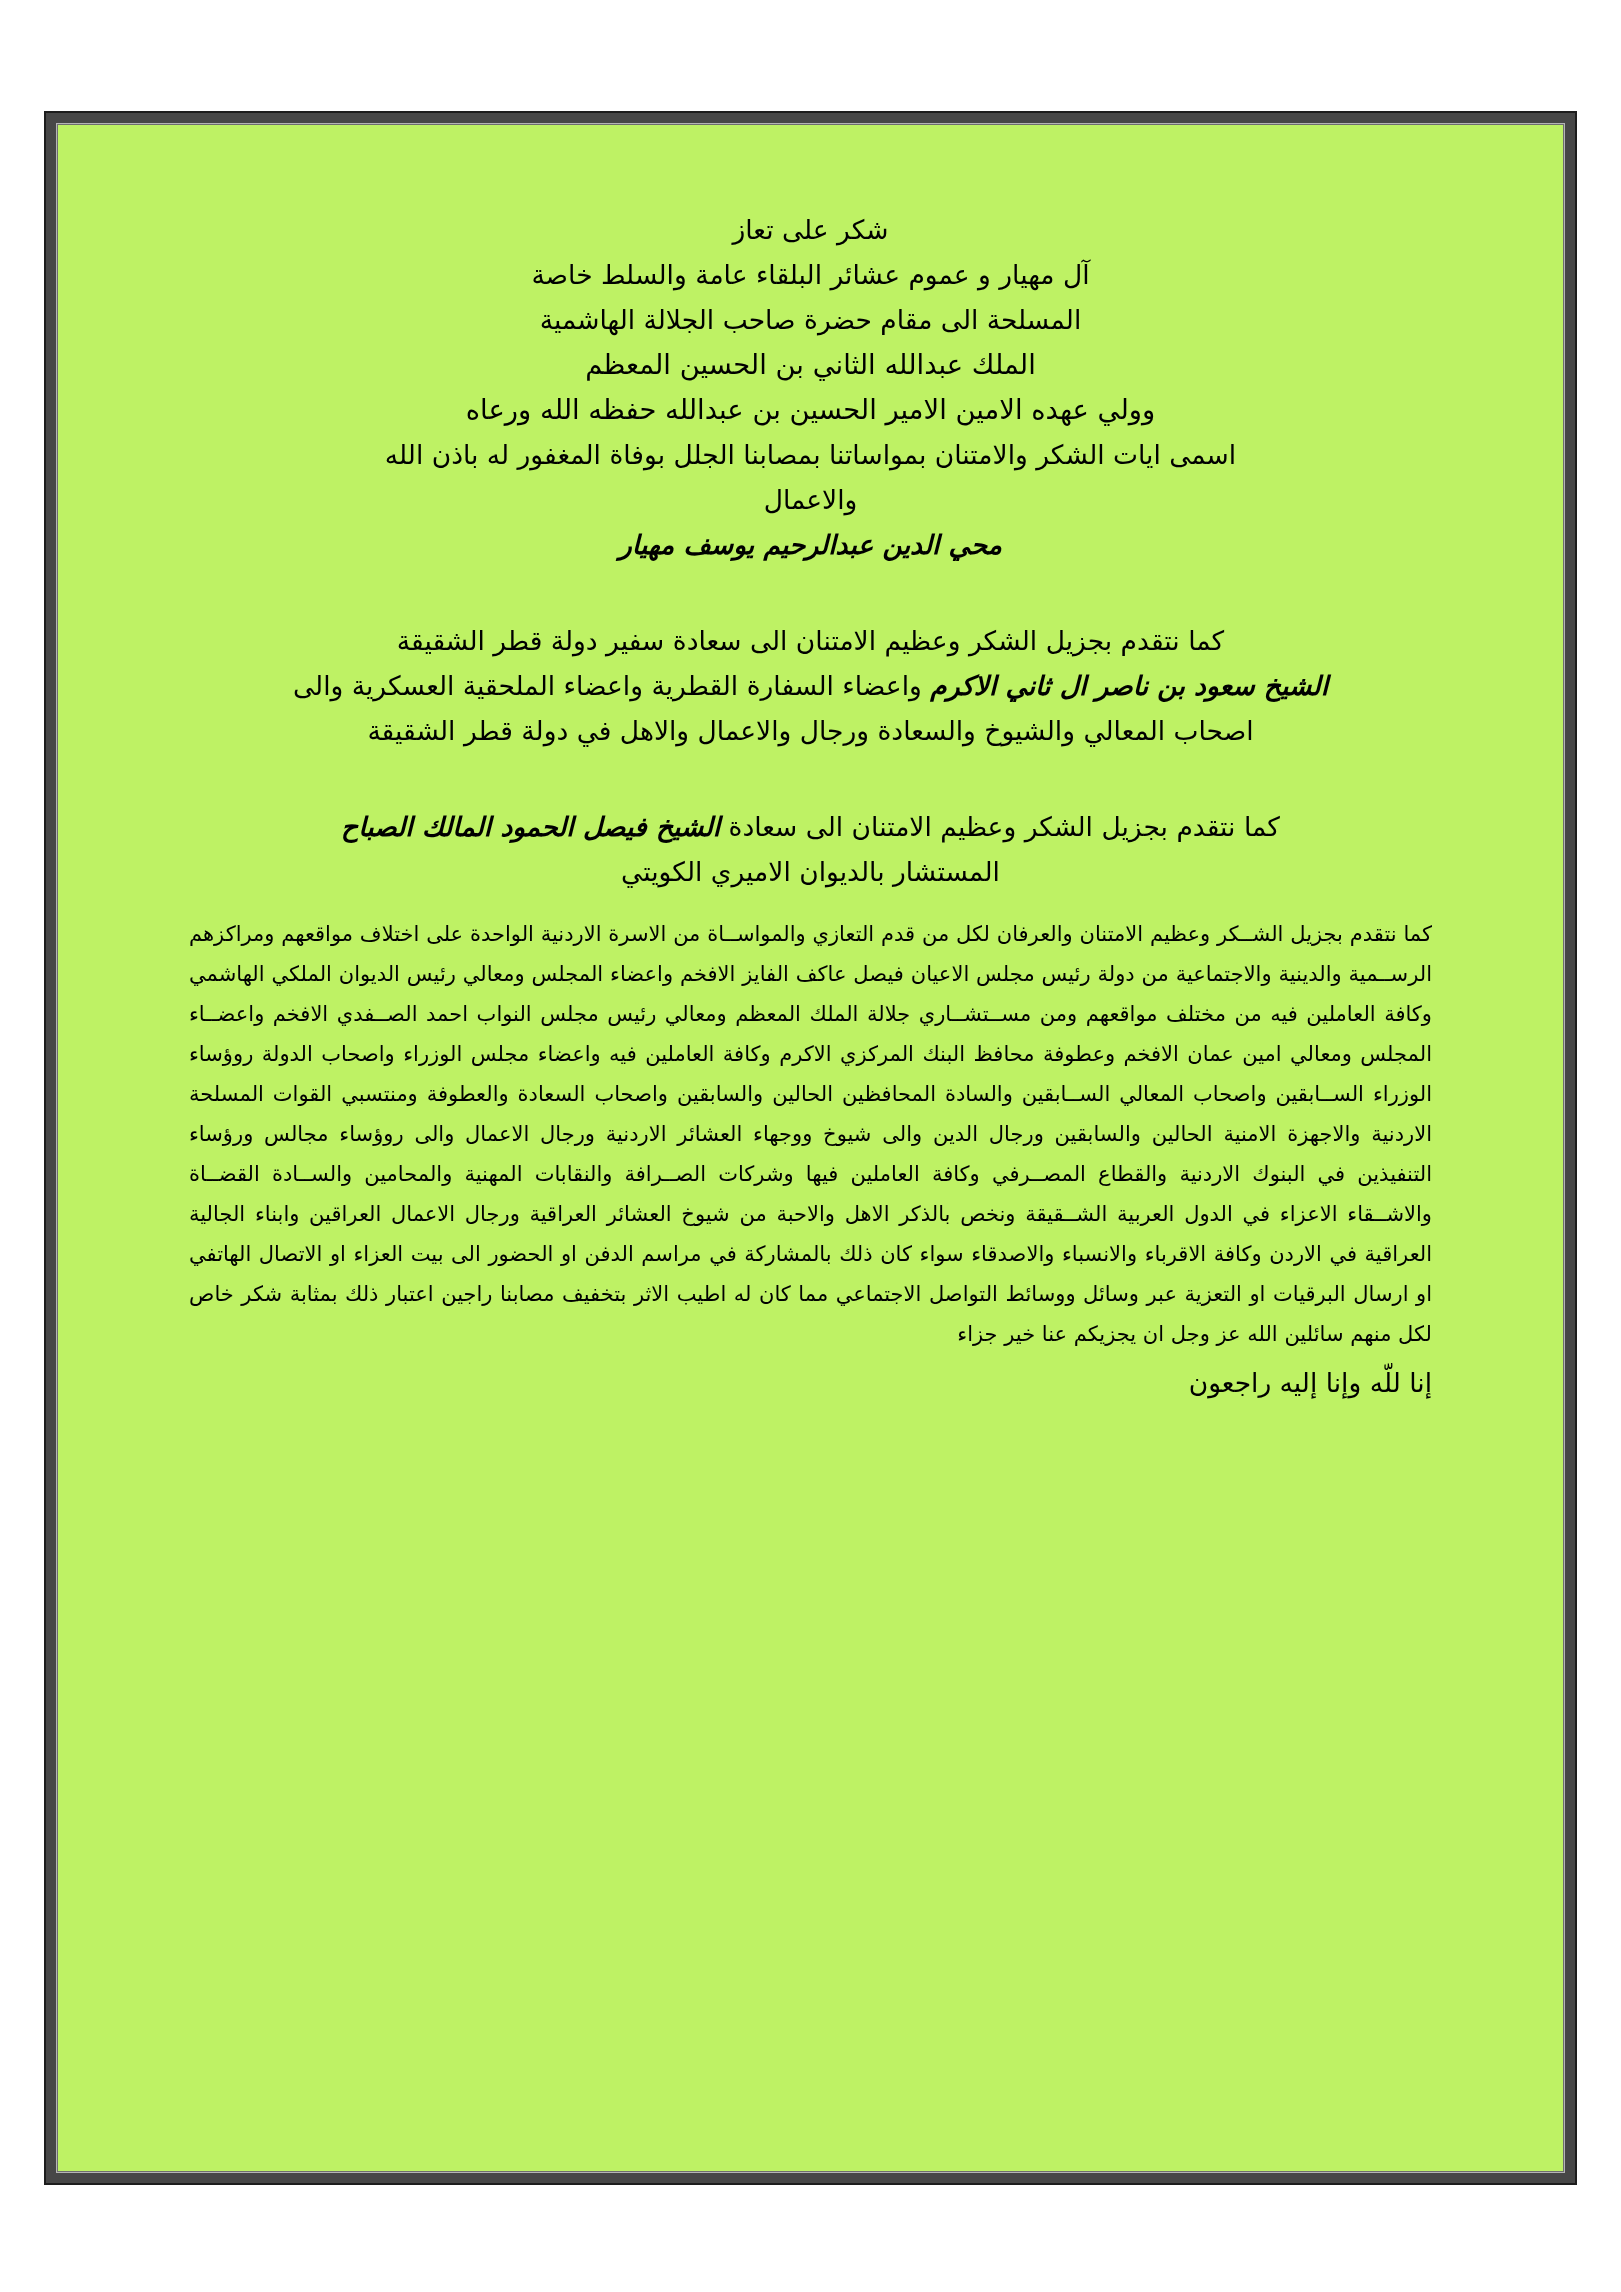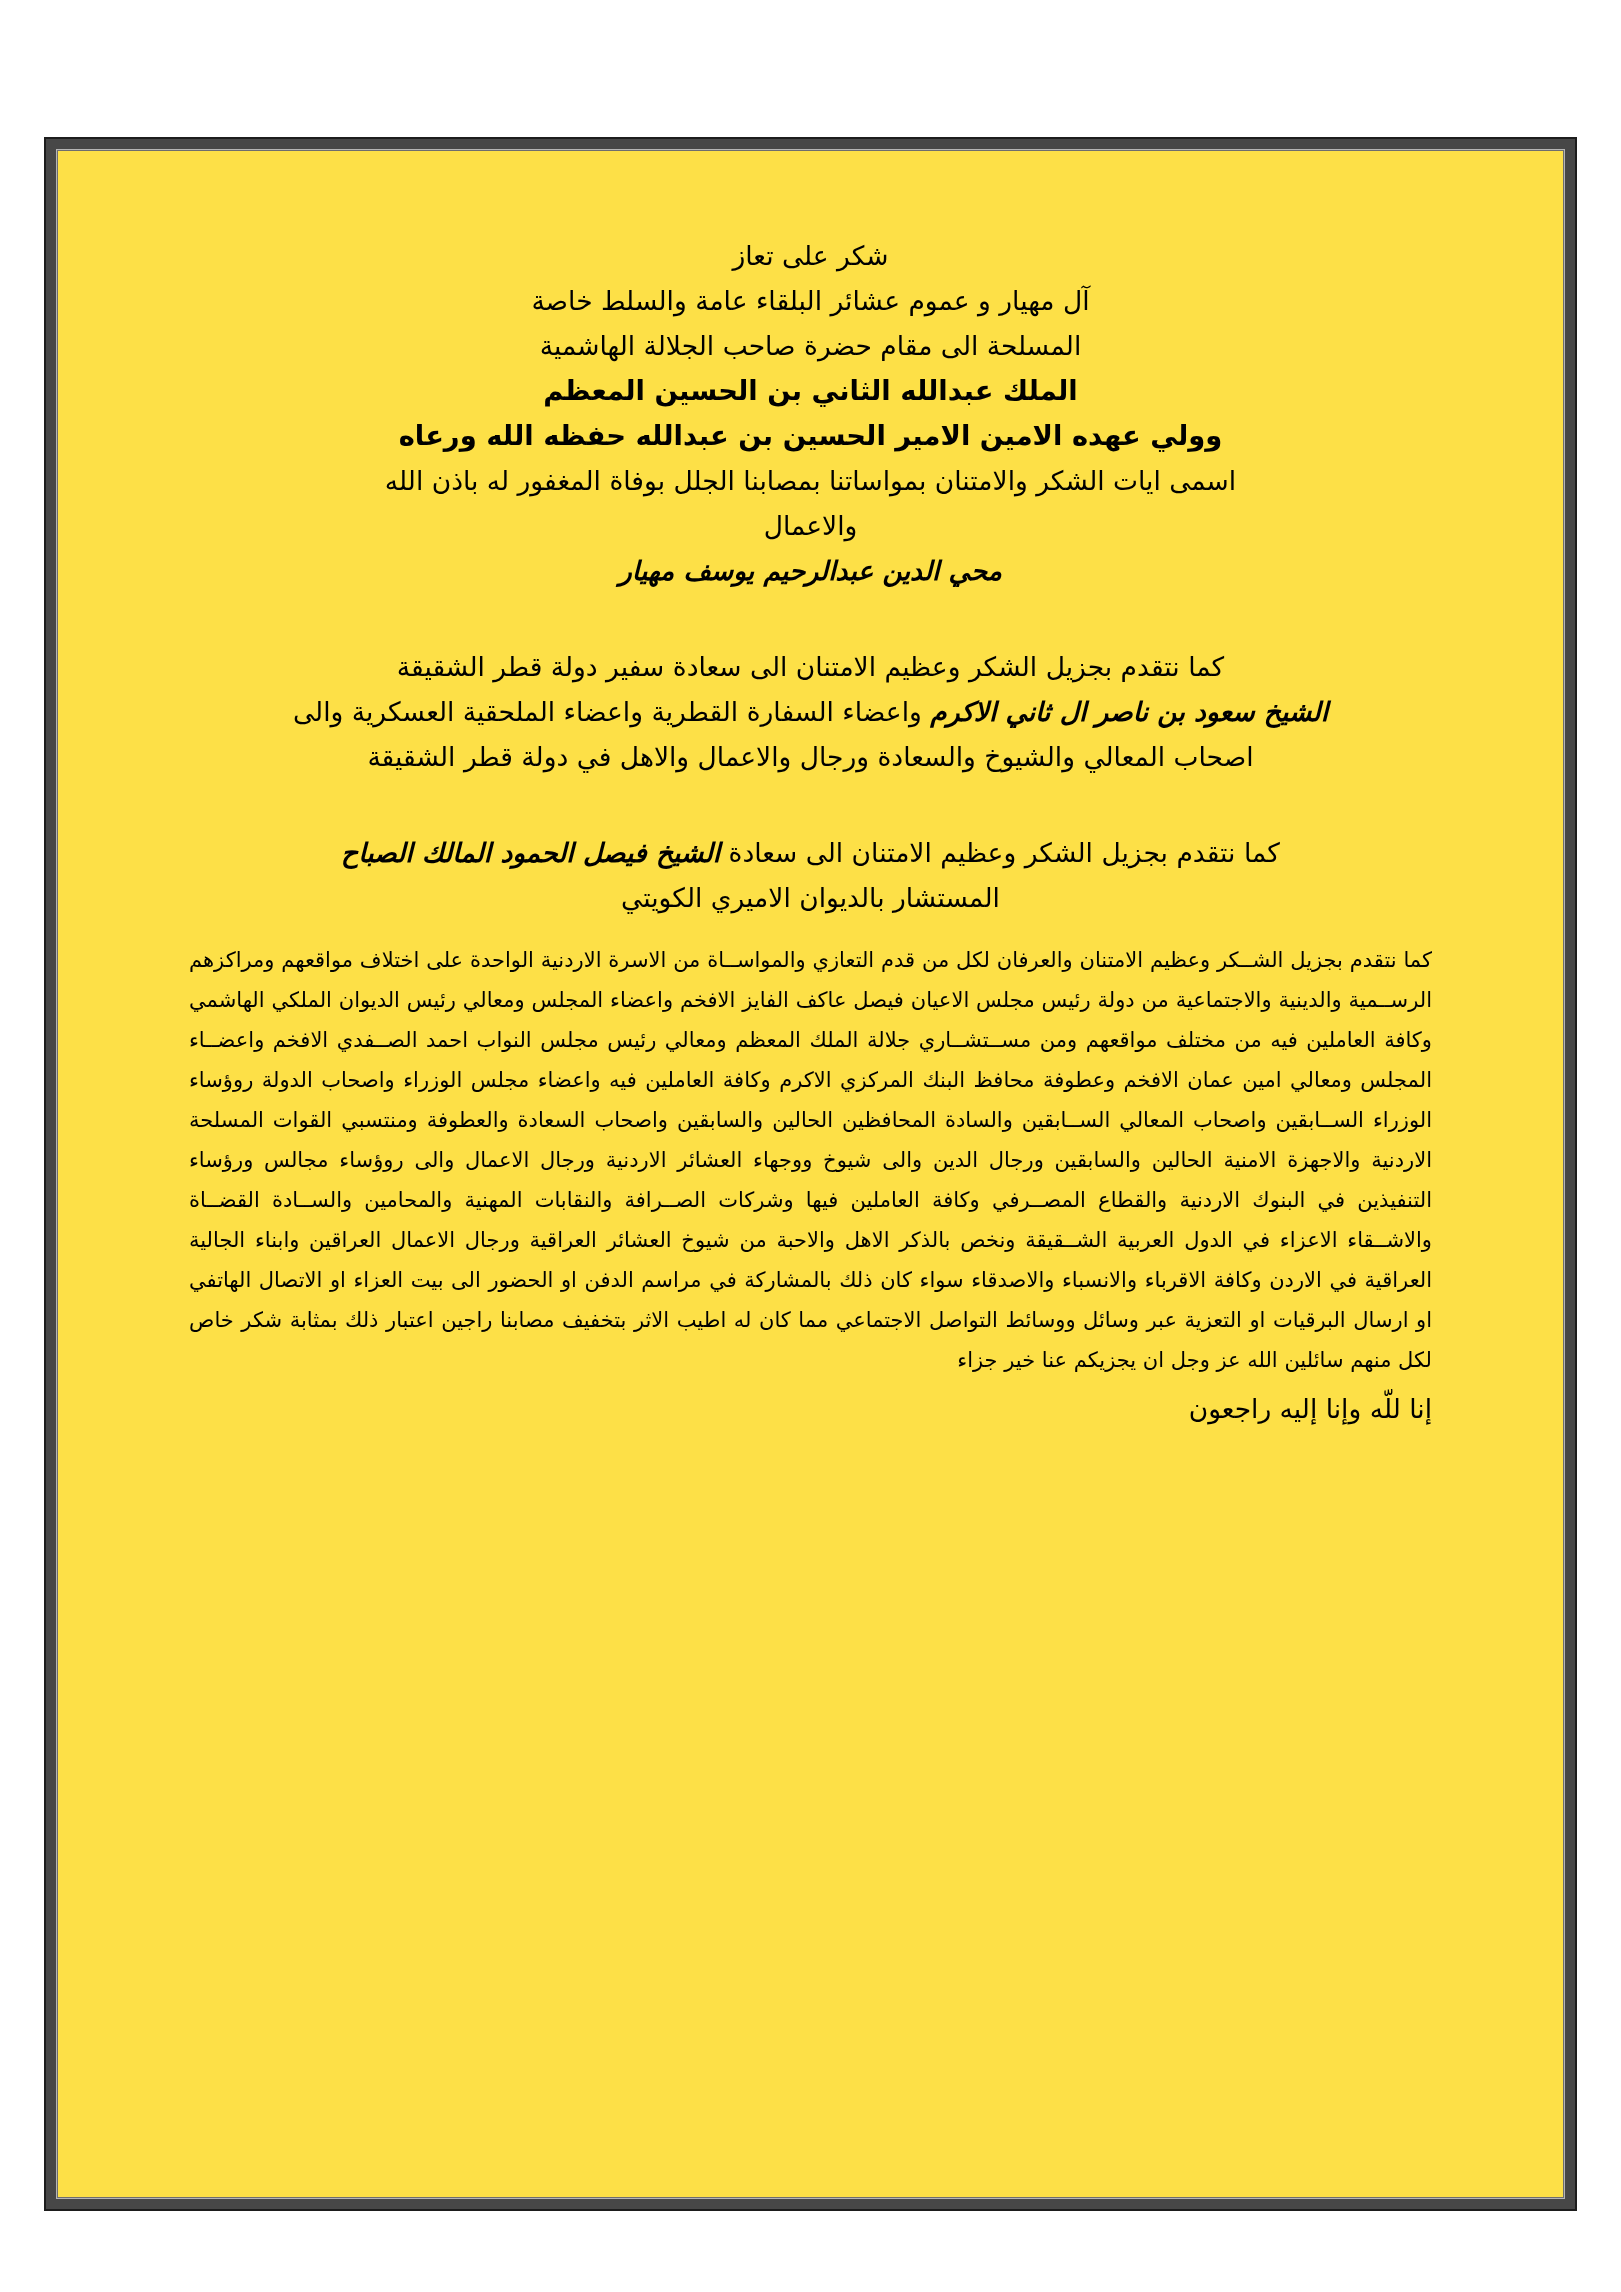--- a/index.html
+++ b/index.html
@@ -26,22 +26,21 @@
     top: 113px;
     left: 46px;
     width: 1529px;
     height: 2070px;
     box-sizing: border-box;
     border: 10.8px solid #474747;
     box-shadow:
       0 0 0 2px #1d1d1d,
       inset 0 0 0 1px #b5b5b5,
       inset 0 0 0 2px #6e6e6e;
-    background: #fde047;
-    margin-top: 26px;
+    background: #bef264;
   }
   .content {
     position: absolute;
     top: 0;
     right: 0;
     left: 0;
     bottom: 0;
     box-sizing: border-box;
     padding: 84px 133px 0 133px;
     direction: rtl;
@@ -50,21 +49,21 @@
   .line {
     font-size: 26.5px;
     line-height: 45px;
     text-align: center;
   }
   .bold { font-weight: bold; font-style: italic; }
   .royal {
     font-size: 27.4px;
     line-height: 45px;
     text-align: center;
-    font-weight: bold;
+    font-weight: normal;
   }
   .siblings {
     font-size: 28px;
     font-weight: bold;
     text-align: center;
     line-height: 47px;
     margin-top: 2px;
   }
   .gap-lg { height: 51px; }
   .gap-md { height: 19.6px; }

